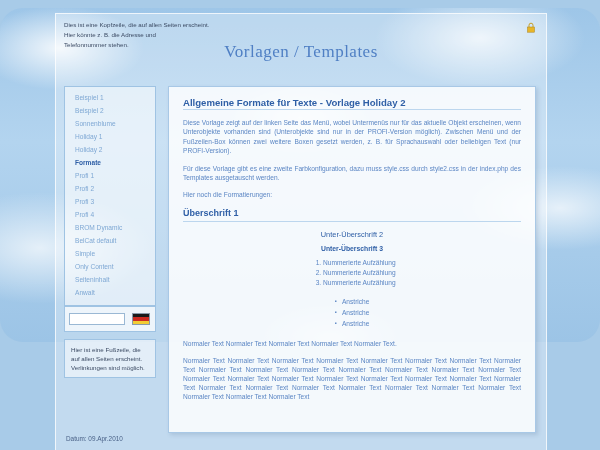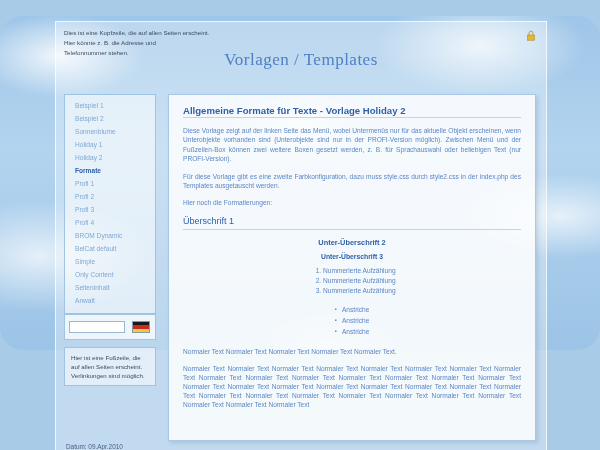--- a/index.html
+++ b/index.html
@@ -10,21 +10,21 @@
     width: 600px;
     height: 450px;
     overflow: hidden;
     font-family: "Liberation Sans", sans-serif;
     background: #a8cbe8;
   }
 
   
   #page {
     position: absolute;
-    left: 0; top: 16px;
+    left: 0; top: 8px;
     width: 600px;
     height: 334px;
     background:
       radial-gradient(ellipse 120px 60px at 60px 40px, rgba(255,255,255,0.85), rgba(255,255,255,0) 70%),
       radial-gradient(ellipse 150px 70px at 480px 30px, rgba(255,255,255,0.75), rgba(255,255,255,0) 70%),
       radial-gradient(ellipse 100px 50px at 300px 110px, rgba(255,255,255,0.55), rgba(255,255,255,0) 70%),
       radial-gradient(ellipse 160px 80px at 40px 240px, rgba(255,255,255,0.7), rgba(255,255,255,0) 70%),
       radial-gradient(ellipse 140px 60px at 560px 200px, rgba(255,255,255,0.7), rgba(255,255,255,0) 70%),
       radial-gradient(ellipse 180px 70px at 120px 400px, rgba(255,255,255,0.75), rgba(255,255,255,0) 70%),
       radial-gradient(ellipse 170px 70px at 470px 420px, rgba(255,255,255,0.7), rgba(255,255,255,0) 70%),
@@ -191,29 +191,29 @@
     font-size: 6.6px;
     line-height: 9.4px;
     color: #5b86c4;
     margin: 0 0 8px 0;
     text-align: justify;
   }
   #content h2 {
     margin: 4px 0 6px 0;
     font-size: 9px;
     color: #2f5fa6;
-    font-weight: normal;
+    font-weight: bold;
     padding-bottom: 3px;
     border-bottom: 1px solid #bcd6ee;
   }
   .sub2 {
     text-align: center;
     font-size: 7.4px;
     color: #2f5fa6;
-    font-weight: bold;
+    font-weight: normal;
     margin: 8px 0 6px 0;
   }
   .sub3 {
     text-align: center;
     font-size: 6.8px;
     color: #2f5fa6;
     font-weight: bold;
     margin: 6px 0 6px 0;
   }
   ol.num-list {

